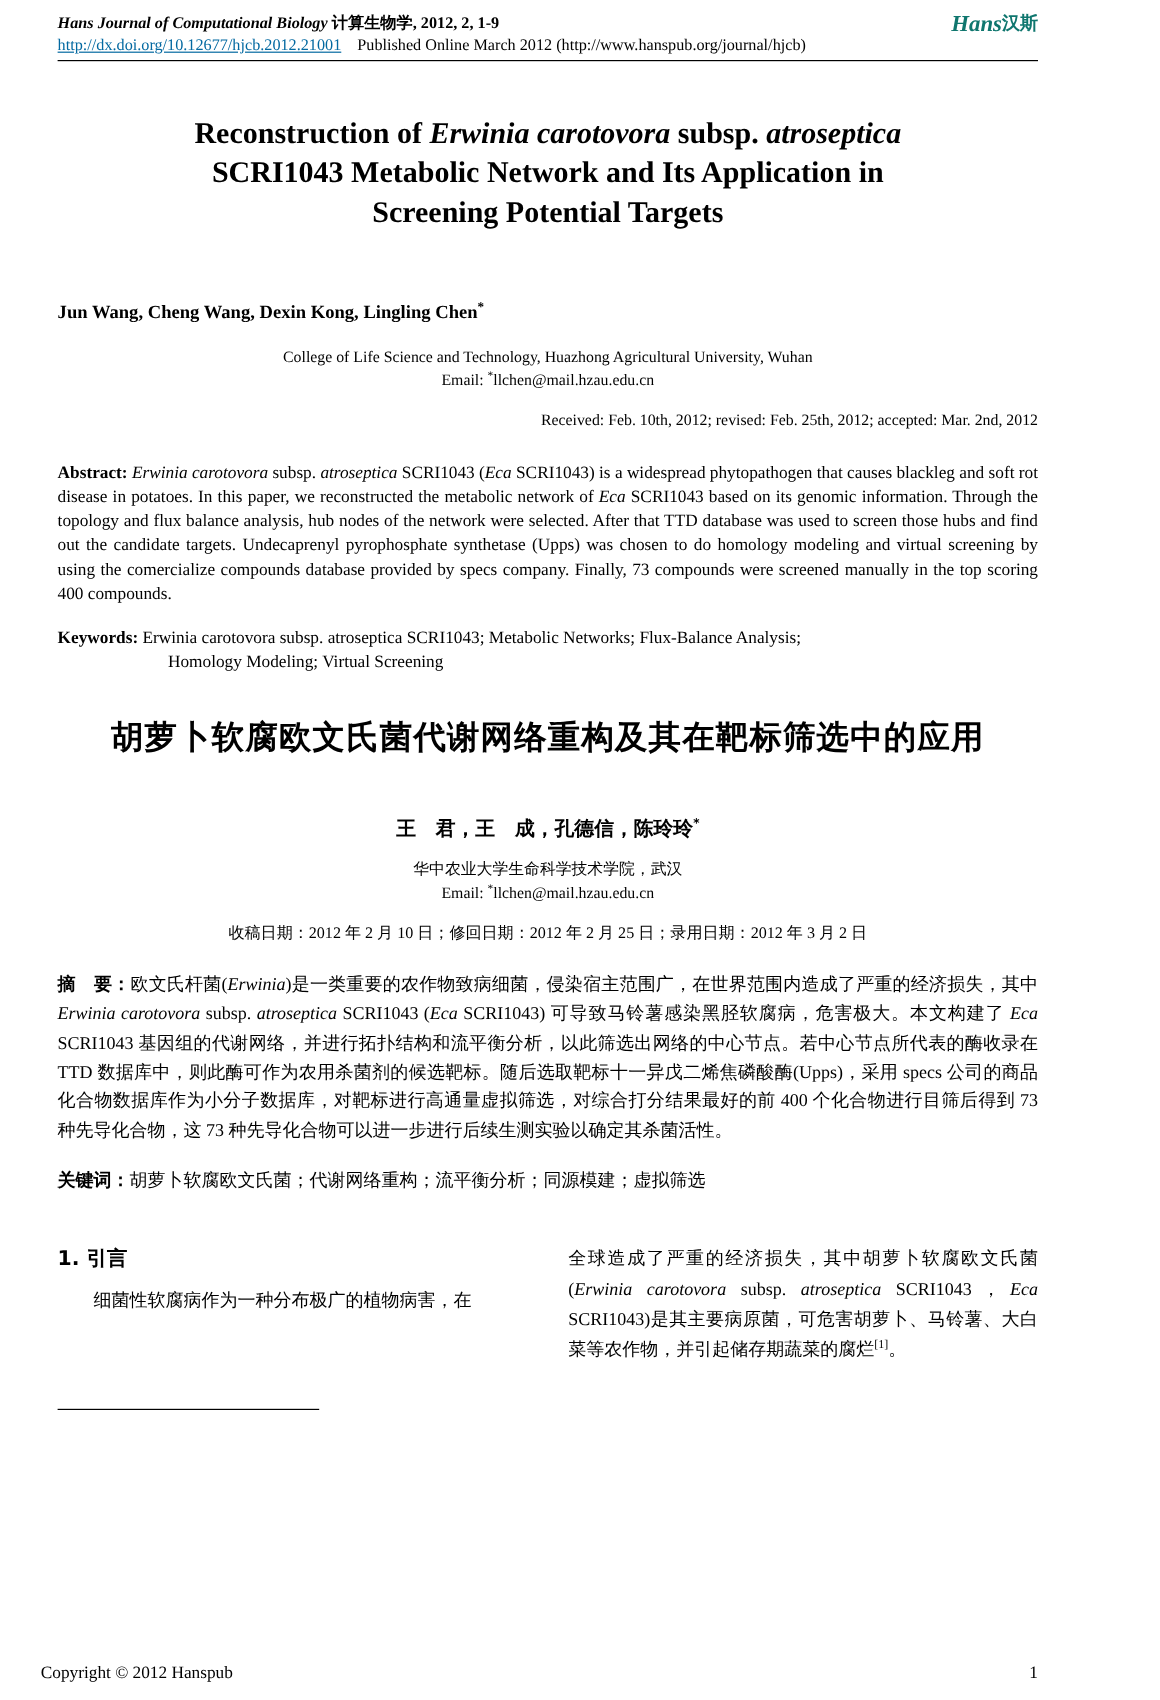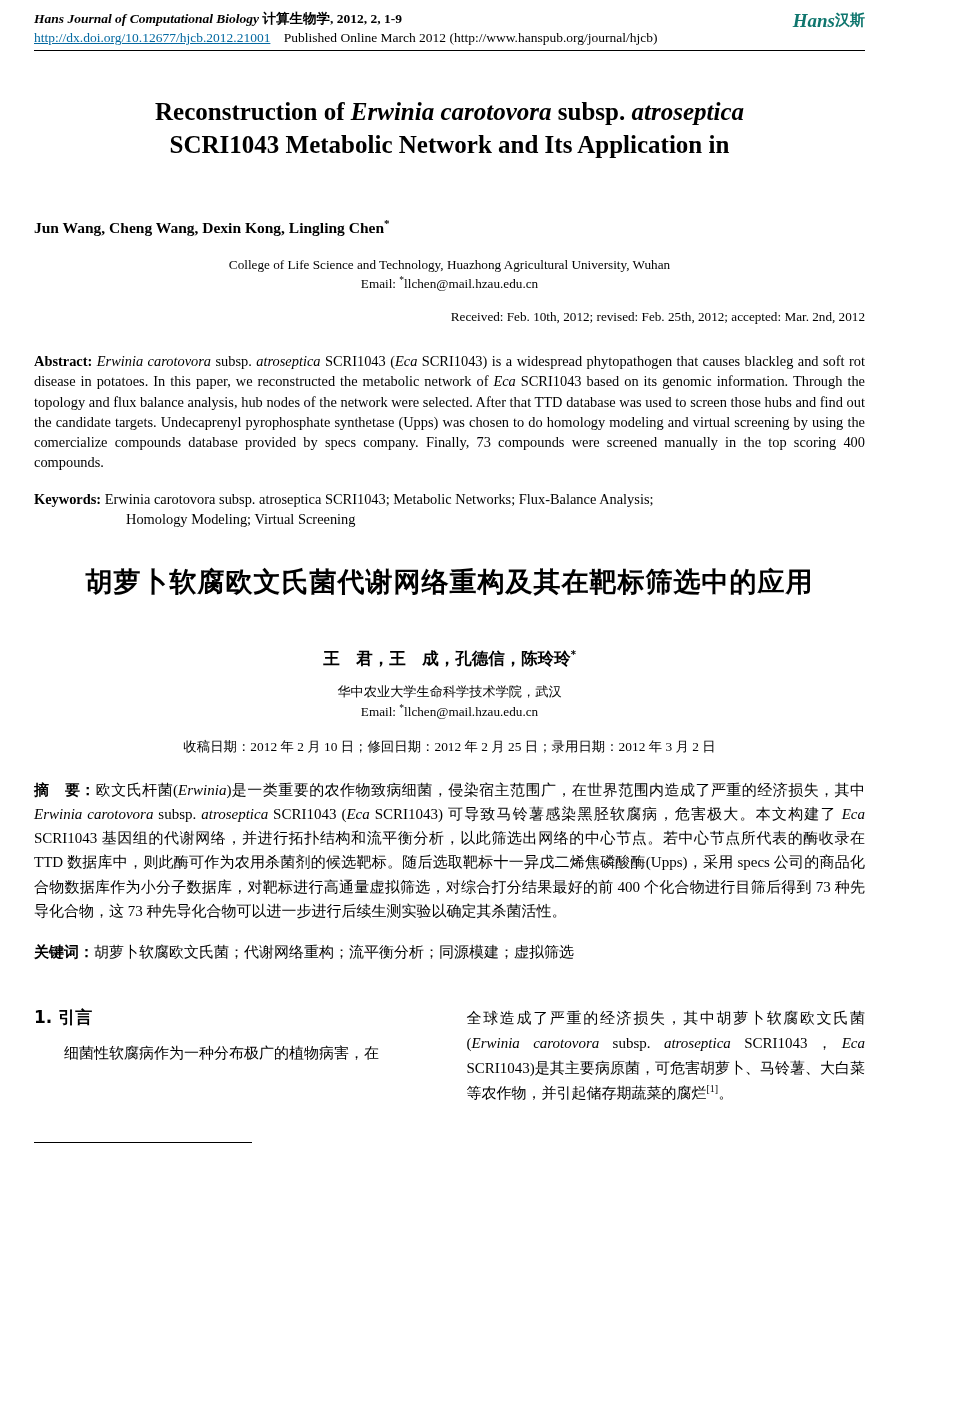--- a/index.html
+++ b/index.html
@@ -11,21 +11,21 @@
     min-height: 1417px;
     background: #ffffff;
     font-family: "Liberation Serif", serif;
     color: #000000;
   }
   .page {
     position: relative;
     width: 899px;
     min-height: 1417px;
     box-sizing: border-box;
-    padding: 10px 34px 0 34px;
+    padding: 10px 34px 0 48px;
   }
 
   
   .runhead {
     position: relative;
     font-size: 13.5px;
     line-height: 1.35;
   }
   .runhead .line1 {
     font-weight: bold;
@@ -231,20 +231,21 @@
     </div>
     <div class="hans-logo">
       <span>Hans</span><span class="cn">汉斯</span>
     </div>
   </div>
   <hr class="rule">
 
   <div class="title">
     <span>Reconstruction of </span><span class="it">Erwinia carotovora</span><span> subsp. </span><span class="it">atroseptica</span><br>
     <span>SCRI1043 Metabolic Network and Its Application in</span><br>
+    <span>Screening Potential Targets</span>
   </div>
 
   <div class="authors">
     <span>Jun Wang, Cheng Wang, Dexin Kong, Lingling Chen</span><sup>*</sup>
   </div>
 
   <div class="affil">
     <div>College of Life Science and Technology, Huazhong Agricultural University, Wuhan</div>
     <div>
       <span>Email: </span><sup>*</sup><span>llchen@mail.hzau.edu.cn</span>
@@ -297,14 +298,18 @@
     </div>
 
     <div class="col">
       <div class="para noindent">
         <span>全球造成了严重的经济损失，其中胡萝卜软腐欧文氏菌(</span><span class="it">Erwinia carotovora</span><span> subsp. </span><span class="it">atroseptica</span><span> SCRI1043，</span><span class="it">Eca</span><span> SCRI1043)是其主要病原菌，可危害胡萝卜、马铃薯、大白菜等农作物，并引起储存期蔬菜的腐烂</span><sup>[1]</sup><span>。</span>
       </div>
     </div>
 
   </div>
 
+  <div class="footer">
+    <span>Copyright © 2012 Hanspub</span>
+    <span>1</span>
+  </div>
 
 </div>
 
 </body></html>

